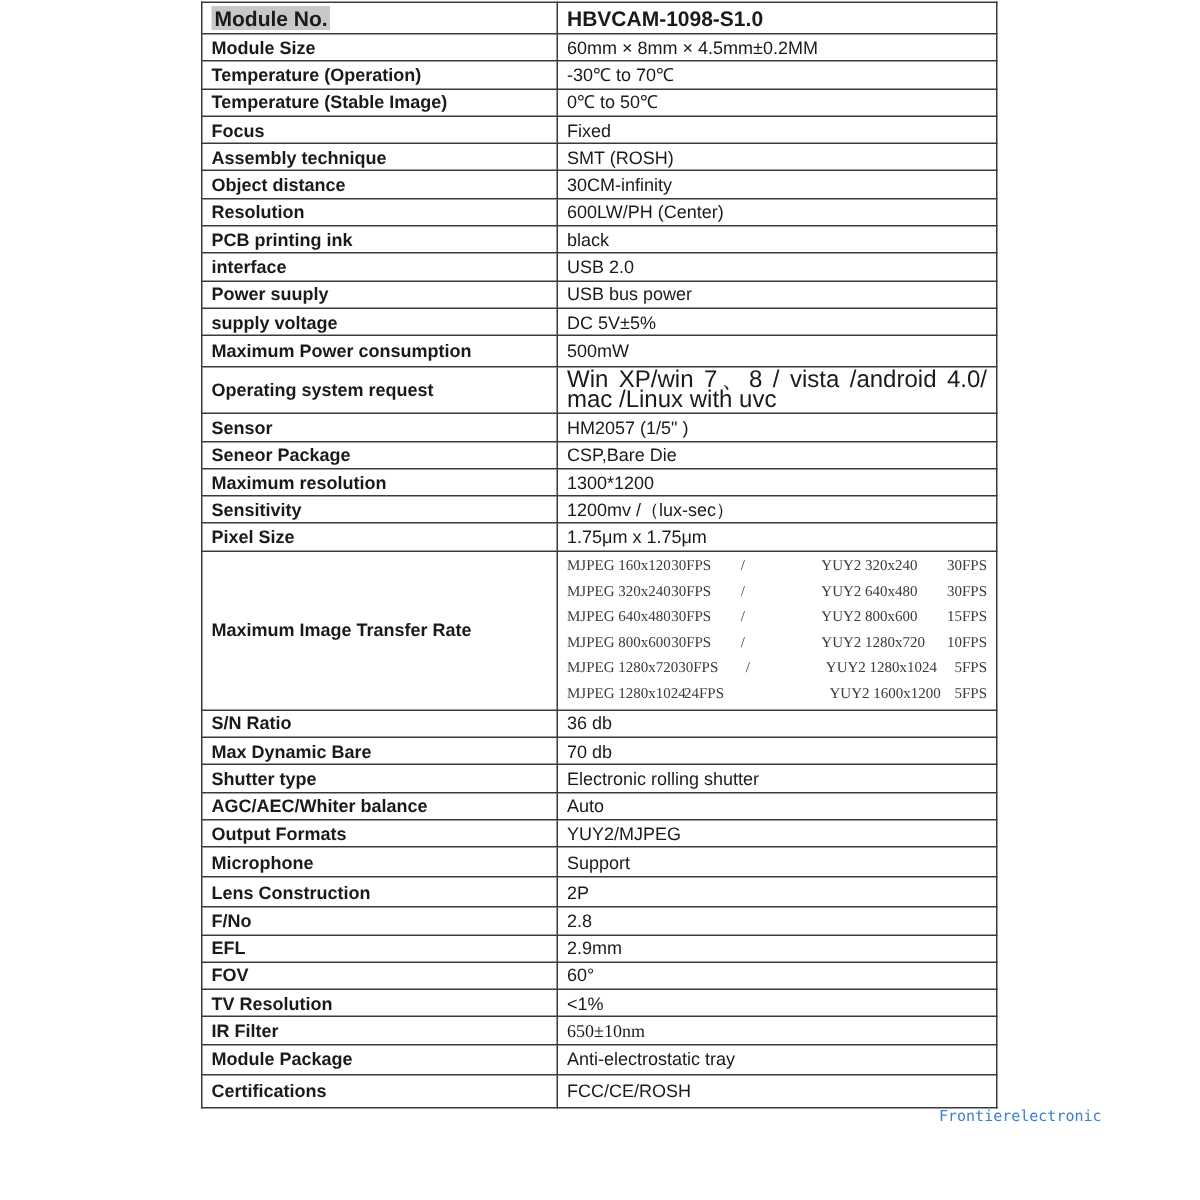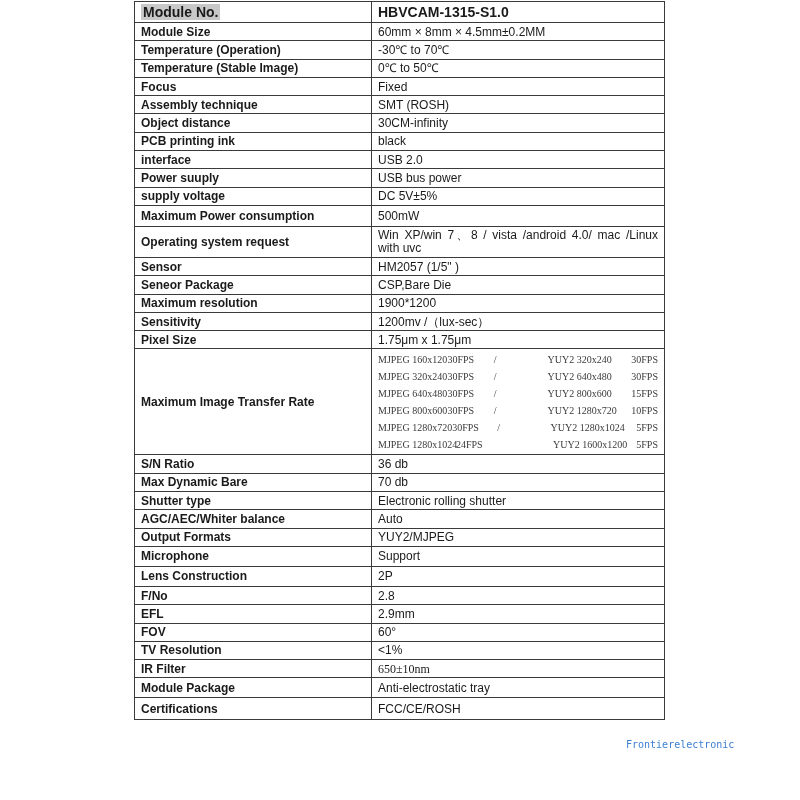--- a/index.html
+++ b/index.html
@@ -10,36 +10,36 @@
   }
   table.spec td {
     border: 1.4px solid #3a3a3a; padding: 0 6px; font-size: 12px; line-height: 14px;
     vertical-align: middle; overflow: hidden; white-space: nowrap;
   }
   td.k { width: 224px; font-weight: bold; font-size: 12px; }
   td.v { font-size: 12px; }
   tr.r { height: 18.3px; }
   tr.h td.k span { background: #c8c8c8; font-size: 14px; padding: 0 2px; }
   tr.h td.v { font-weight: bold; font-size: 14px; }
-  tr.os td.v { white-space: normal; line-height: 13px; font-size: 12px; text-align: justify; margin-top: 27px; }
+  tr.os td.v { white-space: normal; line-height: 13px; font-size: 16px; text-align: justify; margin-top: 27px; }
   td.rates { padding: 2px 6px 2px 6px; }
   .rate-line { font-family: "Liberation Serif", serif; font-size: 10px; line-height: 17px; color: #3a3a3a; white-space: pre; display: flex; }
   .rate-line span { display: inline-block; }
   .c1 { width: 78px; } .c2 { width: 52px; } .c3 { width: 20px; } .c4 { width: 90px; margin-left: 36px; } .c5 { width: 34px; text-align: right; }
   .serif { font-family: "Liberation Serif", serif; font-size: 14px; }
   .watermark { position: absolute; left: 626px; top: 739px; font-family: "DejaVu Sans Mono", monospace; font-size: 10px; color: #3b7fd1; }
 </style>
 </head>
 <body>
 
 <table class="spec">
   <tbody>
     <tr class="r h" style="height:21px">
       <td class="k"><span>Module No.</span></td>
-      <td class="v">HBVCAM-1315-S1.0</td>
+      <td class="v">HBVCAM-1098-S1.0</td>
     </tr>
     <tr class="r">
         <td class="k">Module Size</td>
         <td class="v">60mm × 8mm × 4.5mm±0.2MM</td>
       </tr>
     <tr class="r">
         <td class="k">Temperature (Operation)</td>
         <td class="v">-30℃ to 70℃</td>
       </tr>
     <tr class="r">
@@ -50,20 +50,24 @@
         <td class="k">Focus</td>
         <td class="v">Fixed</td>
       </tr>
     <tr class="r">
         <td class="k">Assembly technique</td>
         <td class="v">SMT (ROSH)</td>
       </tr>
     <tr class="r">
         <td class="k">Object distance</td>
         <td class="v">30CM-infinity</td>
+      </tr>
+    <tr class="r">
+        <td class="k">Resolution</td>
+        <td class="v">600LW/PH (Center)</td>
       </tr>
     <tr class="r">
         <td class="k">PCB printing ink</td>
         <td class="v">black</td>
       </tr>
     <tr class="r">
         <td class="k">interface</td>
         <td class="v">USB 2.0</td>
       </tr>
     <tr class="r">
@@ -85,21 +89,21 @@
     <tr class="r">
         <td class="k">Sensor</td>
         <td class="v">HM2057 (1/5" )</td>
       </tr>
     <tr class="r">
         <td class="k">Seneor Package</td>
         <td class="v">CSP,Bare Die</td>
       </tr>
     <tr class="r">
         <td class="k">Maximum resolution</td>
-        <td class="v">1900*1200</td>
+        <td class="v">1300*1200</td>
       </tr>
     <tr class="r">
         <td class="k">Sensitivity</td>
         <td class="v">1200mv /（lux-sec）</td>
       </tr>
     <tr class="r">
         <td class="k">Pixel Size</td>
         <td class="v">1.75μm x 1.75μm</td>
       </tr>
     <tr style="height:106px">

